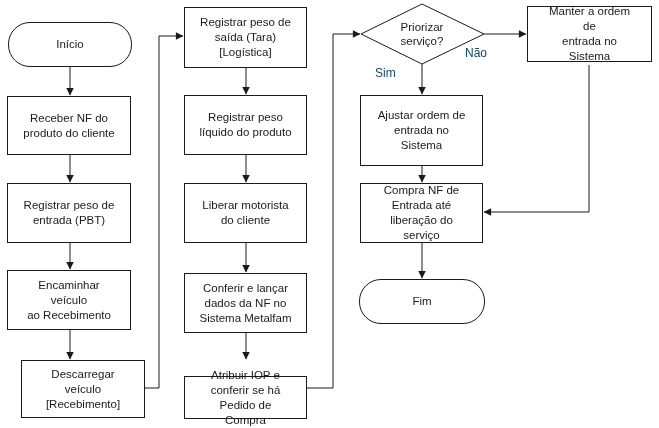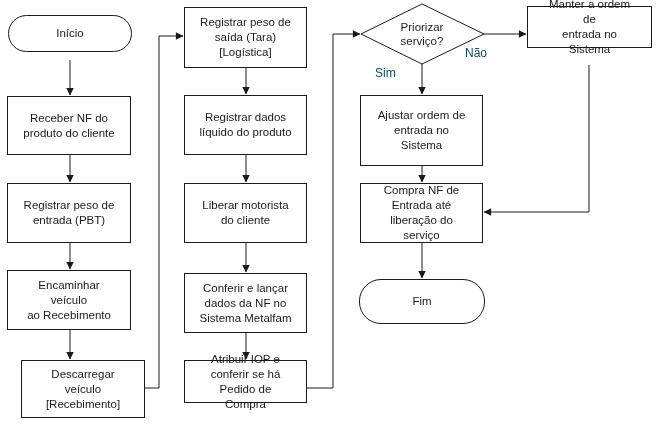--- a/index.html
+++ b/index.html
@@ -55,64 +55,64 @@
     <path class="edge" d="M307 388 H333 V34 H360" marker-end="url(#arr)"></path>
     <path class="edge" d="M484 34 H526" marker-end="url(#arr)"></path>
     <path class="edge" d="M422 64 V94" marker-end="url(#arr)"></path>
     <path class="edge" d="M422 155 V182" marker-end="url(#arr)"></path>
     <path class="edge" d="M589 65 V212 H484" marker-end="url(#arr)"></path>
     <path class="edge" d="M422 243 V278" marker-end="url(#arr)"></path>
 
     <polygon class="shape" points="361,34 422,4 484,34 422,64"></polygon>
   </svg>
 
-  <div class="node terminator" style="left:8px;top:15px;width:124px;height:37px">Início</div>
+  <div class="node terminator" style="left:8px;top:22px;width:124px;height:45px">Início</div>
 
   <div class="node" style="left:7px;top:96px;width:124px;height:59px">Receber NF do
 produto do cliente</div>
 
   <div class="node" style="left:7px;top:183px;width:124px;height:60px">Registrar peso de
 entrada (PBT)</div>
 
   <div class="node" style="left:7px;top:270px;width:124px;height:60px">Encaminhar veículo
 ao Recebimento</div>
 
   <div class="node" style="left:21px;top:360px;width:124px;height:58px">Descarregar veículo
 [Recebimento]</div>
 
   <div class="node" style="left:184px;top:7px;width:123px;height:61px">Registrar peso de
 saída (Tara)
 [Logística]</div>
 
-  <div class="node" style="left:184px;top:95px;width:123px;height:60px">Registrar dados
+  <div class="node" style="left:184px;top:95px;width:123px;height:60px">Registrar peso
 líquido do produto</div>
 
   <div class="node" style="left:184px;top:183px;width:123px;height:60px">Liberar motorista
 do cliente</div>
 
   <div class="node" style="left:184px;top:273px;width:123px;height:60px">Conferir e lançar
 dados da NF no
 Sistema Metalfam</div>
 
-  <div class="node" style="left:184px;top:360px;width:123px;height:43px">Atribuir IOP e
+  <div class="node" style="left:184px;top:376px;width:123px;height:43px">Atribuir IOP e
 conferir se há
 Pedido de Compra</div>
 
   <div class="decision-text" style="left:372px;top:6px;width:100px;height:56px">Priorizar
 serviço?</div>
 
   <div class="node" style="left:360px;top:95px;width:123px;height:71px">Ajustar ordem de
 entrada no Sistema</div>
 
   <div class="node" style="left:360px;top:183px;width:123px;height:60px">Compra NF de
 Entrada até
 liberação do serviço</div>
 
   <div class="node terminator" style="left:359px;top:279px;width:126px;height:45px">Fim</div>
 
-  <div class="node" style="left:527px;top:6px;width:125px;height:42px">Manter a ordem de
+  <div class="node" style="left:527px;top:6px;width:125px;height:56px">Manter a ordem de
 entrada no Sistema</div>
 
   <div class="edge-label" style="left:375px;top:66px">Sim</div>
 
   <div class="edge-label" style="left:465px;top:46px">Não</div>
 
 </div>
 
 </body></html>

